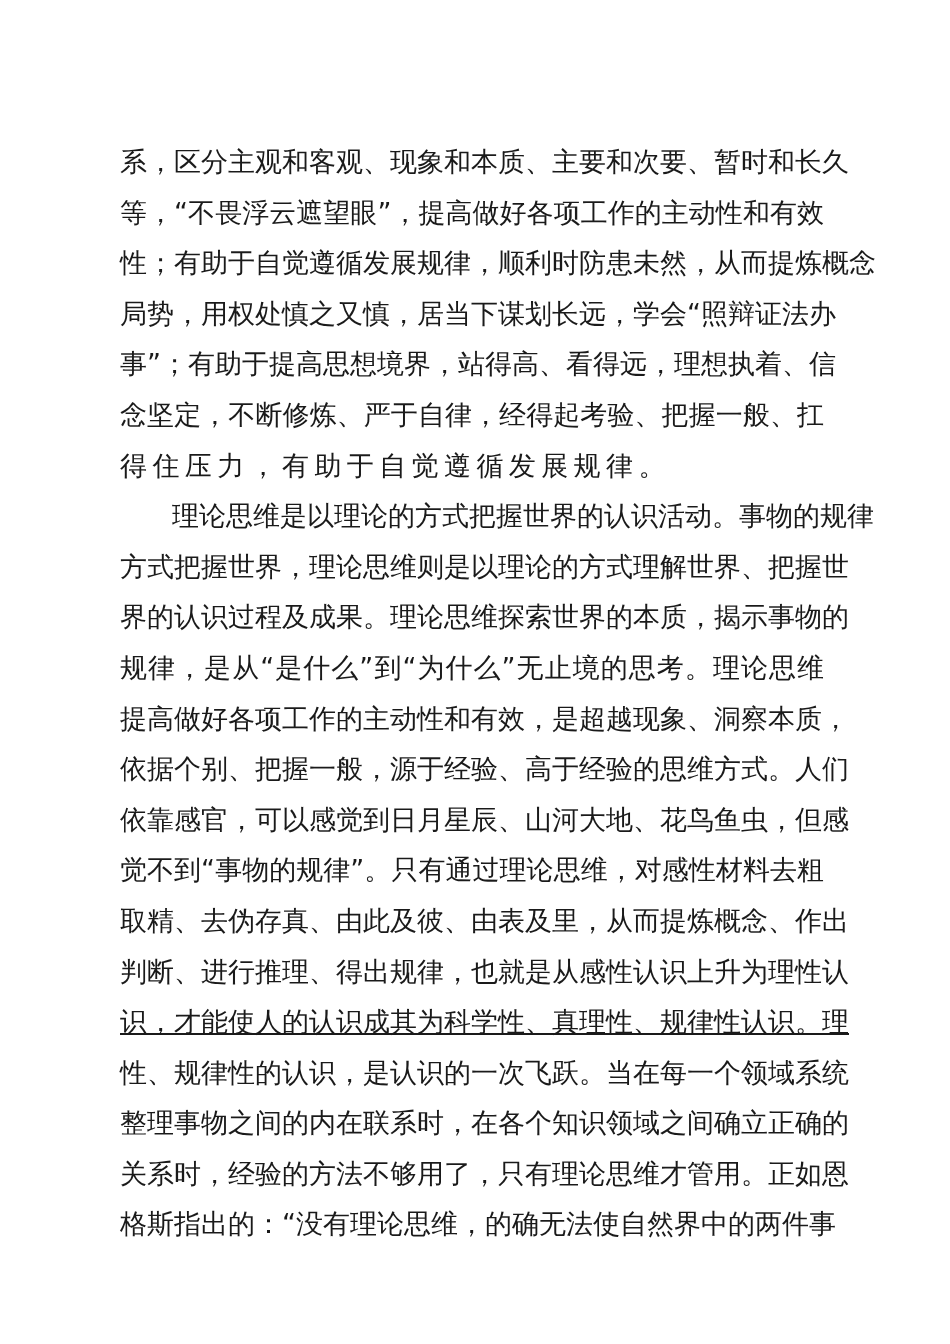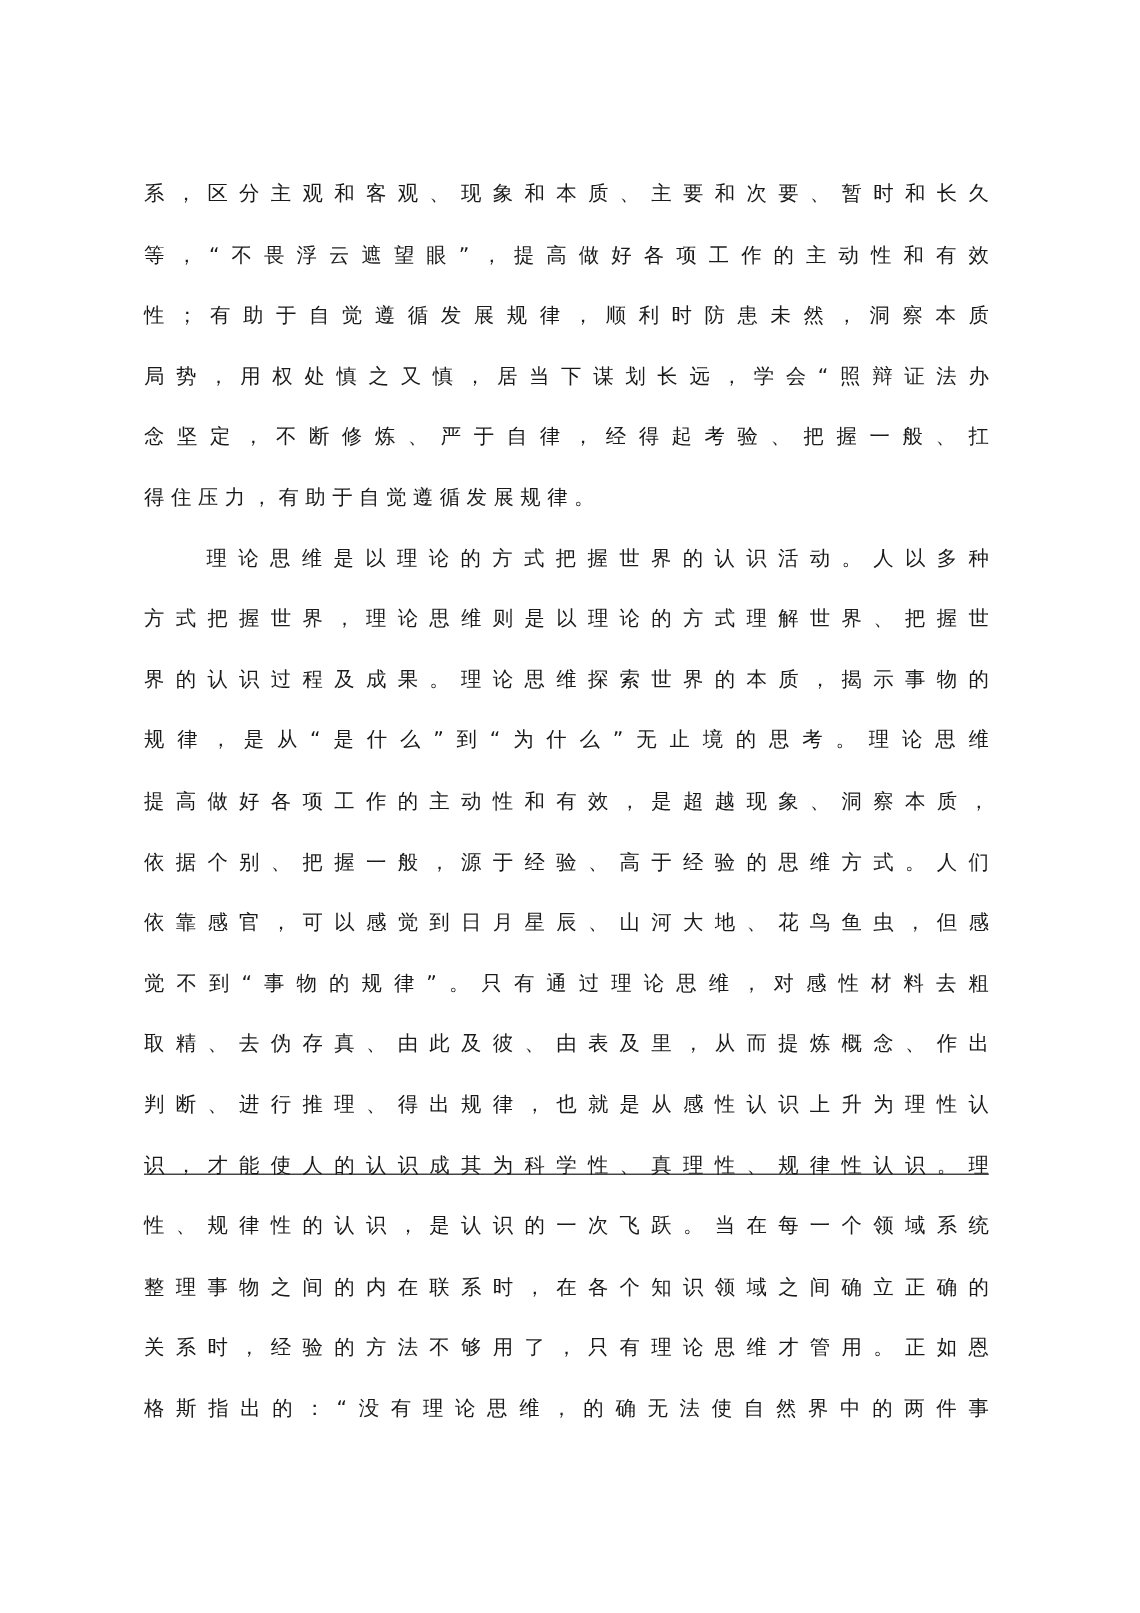--- a/index.html
+++ b/index.html
@@ -17,46 +17,47 @@
     }
     .page {
       position: absolute;
       left: 120px;
       top: 139px;
       width: 704px;
     }
     .line {
       height: 50.6px;
       line-height: 46px;
-      font-size: 17px;
+      font-size: 27px;
       white-space: nowrap;
       text-align: justify;
       text-align-last: justify;
       letter-spacing: 0;
       overflow: visible;
     }
     .line.last {
       text-align-last: left;
       letter-spacing: 5.4px;
     }
     .line.indent {
       padding-left: 52px;
     }
   </style>
 </head>
 <body>
 
 <div class="page">
   <div class="line"><span style="letter-spacing: 0px; margin-right: 0px;">系，区分主观和客观、现象和本质、主要和次要、暂时和长久</span></div>
   <div class="line"><span style="letter-spacing: 0px; margin-right: 0px;">等，“不畏浮云遮望眼”，提高做好各项工作的主动性和有效</span></div>
-  <div class="line"><span style="letter-spacing: 0px; margin-right: 0px;">性；有助于自觉遵循发展规律，顺利时防患未然，洞察本质</span></div>
+  <div class="line"><span style="letter-spacing: 0px; margin-right: 0px;">性；有助于自觉遵循发展规律，顺利时防患未然，从而提炼概念</span></div>
   <div class="line"><span style="letter-spacing: 0px; margin-right: 0px;">局势，用权处慎之又慎，居当下谋划长远，学会“照辩证法办</span></div>
+  <div class="line"><span style="letter-spacing: 0px; margin-right: 0px;">事”；有助于提高思想境界，站得高、看得远，理想执着、信</span></div>
   <div class="line"><span style="letter-spacing: 0px; margin-right: 0px;">念坚定，不断修炼、严于自律，经得起考验、把握一般、扛</span></div>
   <div class="line last">得住压力，有助于自觉遵循发展规律。</div>
-  <div class="line indent"><span style="letter-spacing: 0px; margin-right: 0px;">理论思维是以理论的方式把握世界的认识活动。人以多种</span></div>
+  <div class="line indent"><span style="letter-spacing: 0px; margin-right: 0px;">理论思维是以理论的方式把握世界的认识活动。事物的规律</span></div>
   <div class="line"><span style="letter-spacing: 0px; margin-right: 0px;">方式把握世界，理论思维则是以理论的方式理解世界、把握世</span></div>
   <div class="line"><span style="letter-spacing: 0px; margin-right: 0px;">界的认识过程及成果。理论思维探索世界的本质，揭示事物的</span></div>
   <div class="line"><span style="letter-spacing: 0px; margin-right: 0px;">规律，是从“是什么”到“为什么”无止境的思考。理论思维</span></div>
   <div class="line"><span style="letter-spacing: 0px; margin-right: 0px;">提高做好各项工作的主动性和有效，是超越现象、洞察本质，</span></div>
   <div class="line"><span style="letter-spacing: 0px; margin-right: 0px;">依据个别、把握一般，源于经验、高于经验的思维方式。人们</span></div>
   <div class="line"><span style="letter-spacing: 0px; margin-right: 0px;">依靠感官，可以感觉到日月星辰、山河大地、花鸟鱼虫，但感</span></div>
   <div class="line"><span style="letter-spacing: 0px; margin-right: 0px;">觉不到“事物的规律”。只有通过理论思维，对感性材料去粗</span></div>
   <div class="line"><span style="letter-spacing: 0px; margin-right: 0px;">取精、去伪存真、由此及彼、由表及里，从而提炼概念、作出</span></div>
   <div class="line"><span style="letter-spacing: 0px; margin-right: 0px;">判断、进行推理、得出规律，也就是从感性认识上升为理性认</span></div>
   <div class="line"><span style="letter-spacing: 0px; margin-right: 0px; text-decoration: underline;">识，才能使人的认识成其为科学性、真理性、规律性认识。理</span></div>

